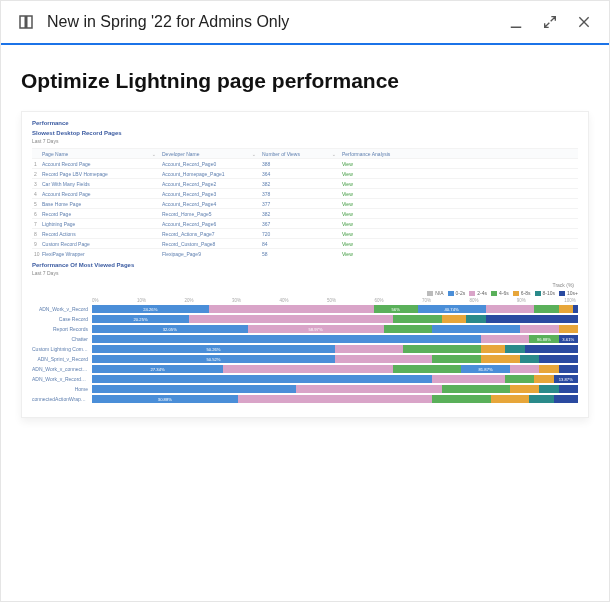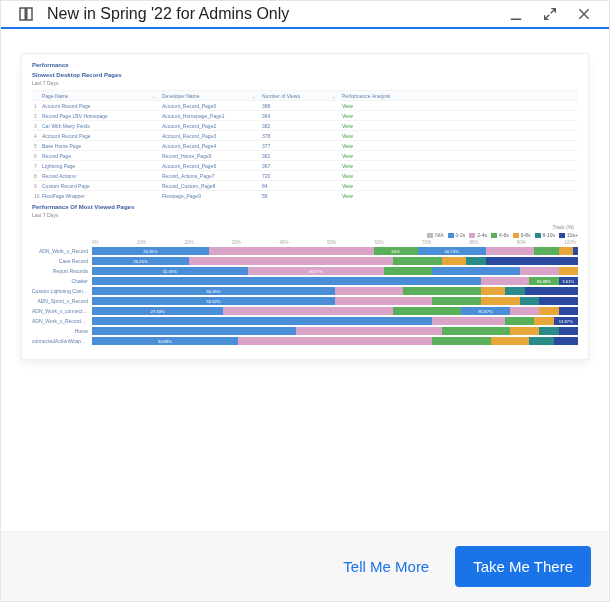--- a/index.html
+++ b/index.html
@@ -13,21 +13,21 @@
   .panel {
     width: 100%;
     height: 100%;
     display: flex;
     flex-direction: column;
     border: 1px solid #e5e5e5;
   }
   .header {
     display: flex;
     align-items: center;
-    padding: 4px 16px;
+    padding: 12px 16px;
     gap: 12px;
     border-bottom: 2px solid #1b73e8;
   }
   .header .title {
     flex: 1;
     font-size: 16px;
     font-weight: 500;
     color: #222;
   }
   .header .icons {
@@ -154,20 +154,21 @@
       <span class="header-icon">
         <svg viewBox="0 0 24 24" width="16" height="16" stroke="#555" stroke-width="2">
             <line x1="5" y1="5" x2="19" y2="19"></line>
             <line x1="19" y1="5" x2="5" y2="19"></line>
           </svg>
       </span>
     </span>
   </div>
 
   <div class="body">
+    <div class="heading">Optimize Lightning page performance</div>
 
     <div class="dash">
       <div class="dash-title">Performance</div>
       <div class="sect-title">Slowest Desktop Record Pages</div>
       <div class="subtitle">Last 7 Days</div>
 
       <div class="table-head">
         <span></span>
         <span class="th">
             <span>Page Name</span>
@@ -395,18 +396,14 @@
                 <span class="seg teal" style="width: 5%;"></span>
                 <span class="seg navy" style="width: 5%;"></span>
               </span>
             </div>
           </div>
       </div>
     </div>
 
   </div>
 
-  <div class="footer">
-    <span class="btn-link">Tell Me More</span>
-    <span class="btn-primary">Take Me There</span>
-  </div>
 
 </div>
 
 </body></html>

